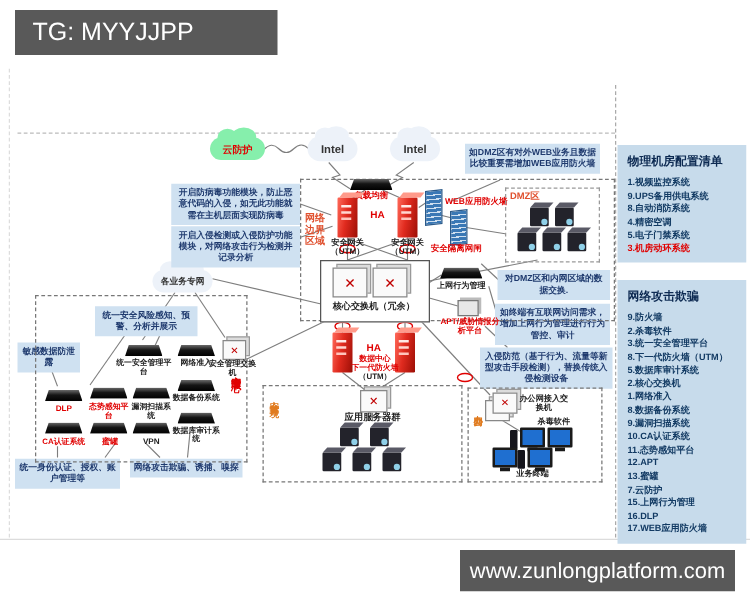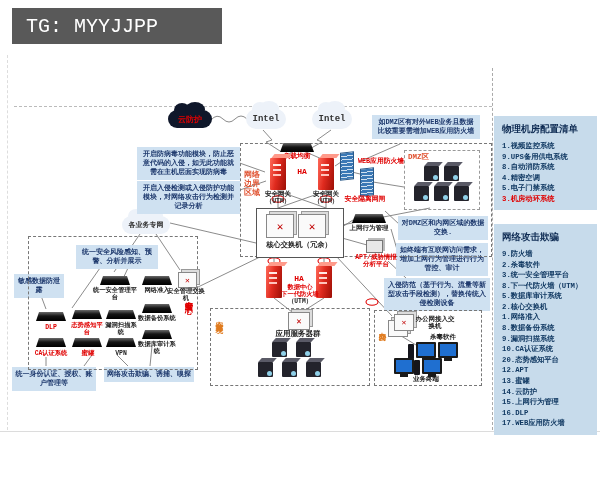--- a/index.html
+++ b/index.html
@@ -1,17 +1,17 @@
 <!DOCTYPE html>
 <html><head>
 <meta charset="utf-8">
 <style>
   html,body{margin:0;padding:0;}
   body{width:600px;height:480px;background:#fff;font-family:"Liberation Sans","DejaVu Sans",sans-serif;overflow:hidden;}
-  #canvas{position:relative;width:600px;height:456px;background:#fff;font-family:Liberation Mono, monospace;}
+  #canvas{position:relative;width:600px;height:456px;background:#fff;}
   .abs{position:absolute;}
   
   .bar{position:absolute;background:#595959;color:#fff;display:flex;align-items:center;}
   
   .hguide{position:absolute;border-top:1px dashed #bbb;}
   .vguide{position:absolute;border-left:1px dashed #aaa;}
   
   .note{position:absolute;background:#cfe1f1;color:#1f3a6e;font-size:7px;font-weight:bold;
         line-height:1.3;text-align:center;padding:3px 3px;}
   
@@ -26,21 +26,21 @@
   .lab{position:absolute;font-size:6.5px;font-weight:bold;color:#222;text-align:center;line-height:1.15;}
   .red{color:#e00000;}
   .orange{color:#e07b1f;}
   .rust{color:#e0512f;}
   .vt{position:absolute;writing-mode:vertical-rl;text-orientation:upright;font-weight:bold;letter-spacing:1px;}
   
   .cloud{position:absolute;background:#edf2f9;border-radius:14px;display:flex;align-items:center;justify-content:center;}
   .cloud::before{content:"";position:absolute;top:-7px;left:6px;width:16px;height:14px;background:inherit;border-radius:50%;}
   .cloud::after{content:"";position:absolute;top:-8px;right:7px;width:20px;height:15px;background:inherit;border-radius:50%;}
   .cloud span{position:relative;z-index:2;font-weight:bold;}
-  .cloud.pink{background:#0f172a;}
+  .cloud.pink{background:#86efac;}
   
   .fd{position:absolute;height:9px;background:linear-gradient(#6a6a6a,#151515 45%,#000);
       clip-path:polygon(10% 0,90% 0,100% 100%,0 100%);}
   
   .tr{position:absolute;width:16px;background:linear-gradient(100deg,#ff6a5a 0%,#e02b1f 45%,#9c0e05 100%);border-radius:1px;}
   .tr::before{content:"";position:absolute;top:-4px;left:3px;right:-4px;height:4px;background:#ff9a8a;transform:skewX(-38deg);}
   .tr::after{content:"";position:absolute;left:3px;top:6px;width:8px;height:2px;background:#ffe9e5;
       box-shadow:0 5px 0 #ffd6d0,0 10px 0 #ffc4bc;}
   
   .tb{position:absolute;width:12px;background:repeating-linear-gradient(#3a78b5 0 2.5px,#cfe0f0 2.5px 3.5px);
@@ -263,25 +263,28 @@
         <div>9.防火墙</div>
         <div>2.杀毒软件</div>
         <div>3.统一安全管理平台</div>
         <div>8.下一代防火墙（UTM）</div>
         <div>5.数据库审计系统</div>
         <div>2.核心交换机</div>
         <div>1.网络准入</div>
         <div>8.数据备份系统</div>
         <div>9.漏洞扫描系统</div>
         <div>10.CA认证系统</div>
-        <div>20.态势感知平台</div>
+        <div>11.态势感知平台</div>
         <div>12.APT</div>
         <div>13.蜜罐</div>
-        <div>14.云防护</div>
+        <div>7.云防护</div>
         <div>15.上网行为管理</div>
         <div>16.DLP</div>
         <div>17.WEB应用防火墙</div>
       </div>
   </div>
 
 
+  <div class="bar" style="left:368px;top:440px;width:220px;height:33px;justify-content:center;font-size:17.5px;">
+    <span>www.zunlongplatform.com</span>
+  </div>
 
 </div>
 
 </body></html>

